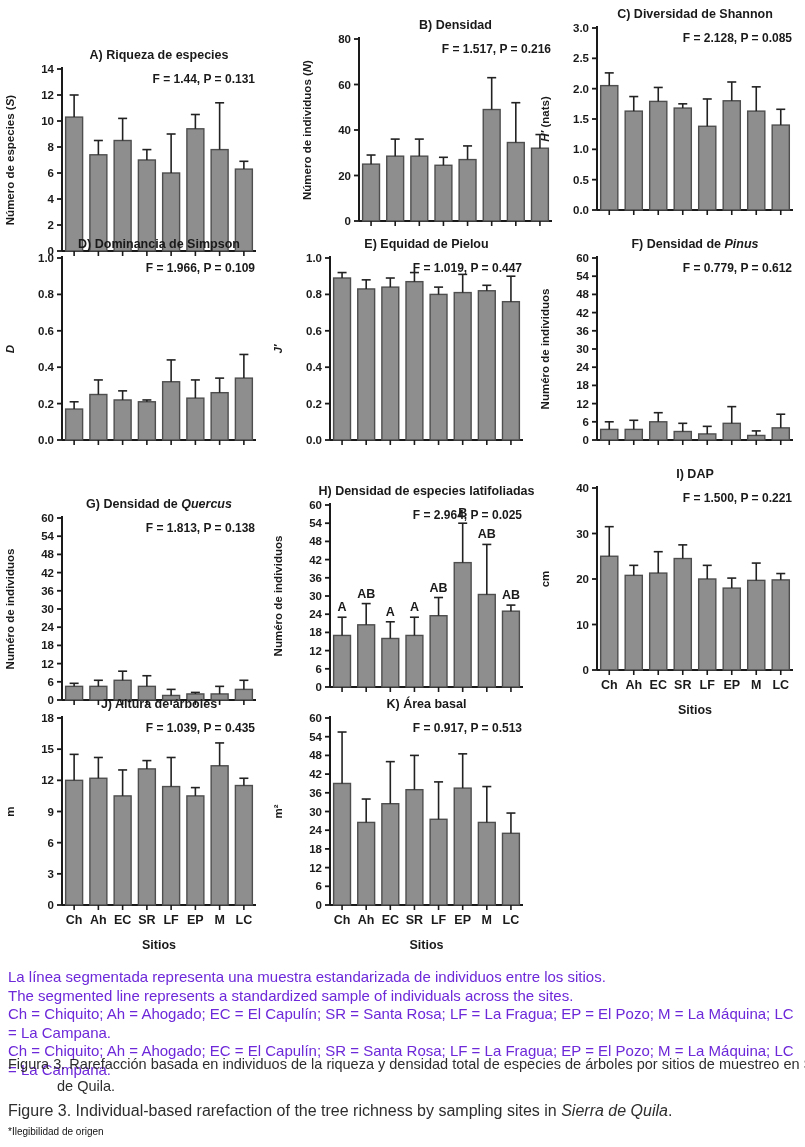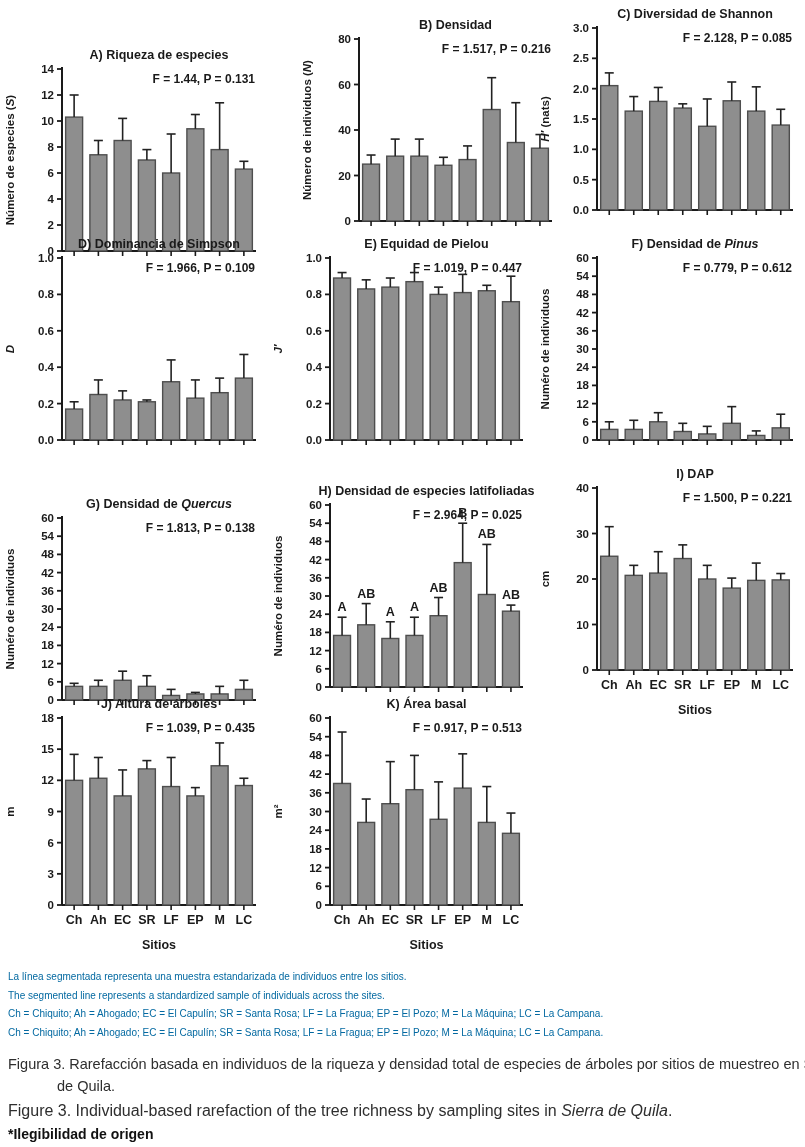--- a/index.html
+++ b/index.html
@@ -4,35 +4,35 @@
 <style>
   html,body{margin:0;padding:0;background:#ffffff;}
   .figure{
     position:relative;width:805px;height:1147px;background:#ffffff;
     font-family:"Liberation Sans",sans-serif;overflow:hidden;
   }
   .panel{position:absolute;}
   .panel svg{display:block;}
   .notes{
     position:absolute;left:8px;top:968px;width:794px;
-    font-size:10px;line-height:18.6px;color:#0369a1;
+    font-size:15px;line-height:18.6px;color:#6d28d9;
     font-family:"Liberation Sans",sans-serif;font-weight:normal;
   }
   .cap-es{
     position:absolute;left:8px;top:1054px;width:792px;
     font-size:14.5px;line-height:21.5px;color:#2e2e2e;
     padding-left:49px;text-indent:-49px;margin:0;
   }
   .cap-en{
     position:absolute;left:8px;top:1100px;width:792px;
     font-size:16px;line-height:21px;color:#2e2e2e;margin:0;
   }
   .footnote{
     position:absolute;left:8px;top:1126px;
-    font-size:14px;font-weight:bold;color:#111;margin:0;
+    font-size:10px;font-weight:normal;color:#111;margin:0;
   }
 </style>
 </head>
 <body>
 
 <div class="figure">
 
   <div class="panel" style="left:0;top:4px;margin-top:37px;">
       <svg width="268" height="230" viewBox="0 0 268 230">
         <text x="159" y="18" text-anchor="middle" font-size="12.5" font-weight="bold" font-family="&quot;Liberation Sans&quot;, sans-serif" fill="#1a1a1a"><tspan>A) Riqueza de especies</tspan></text>

